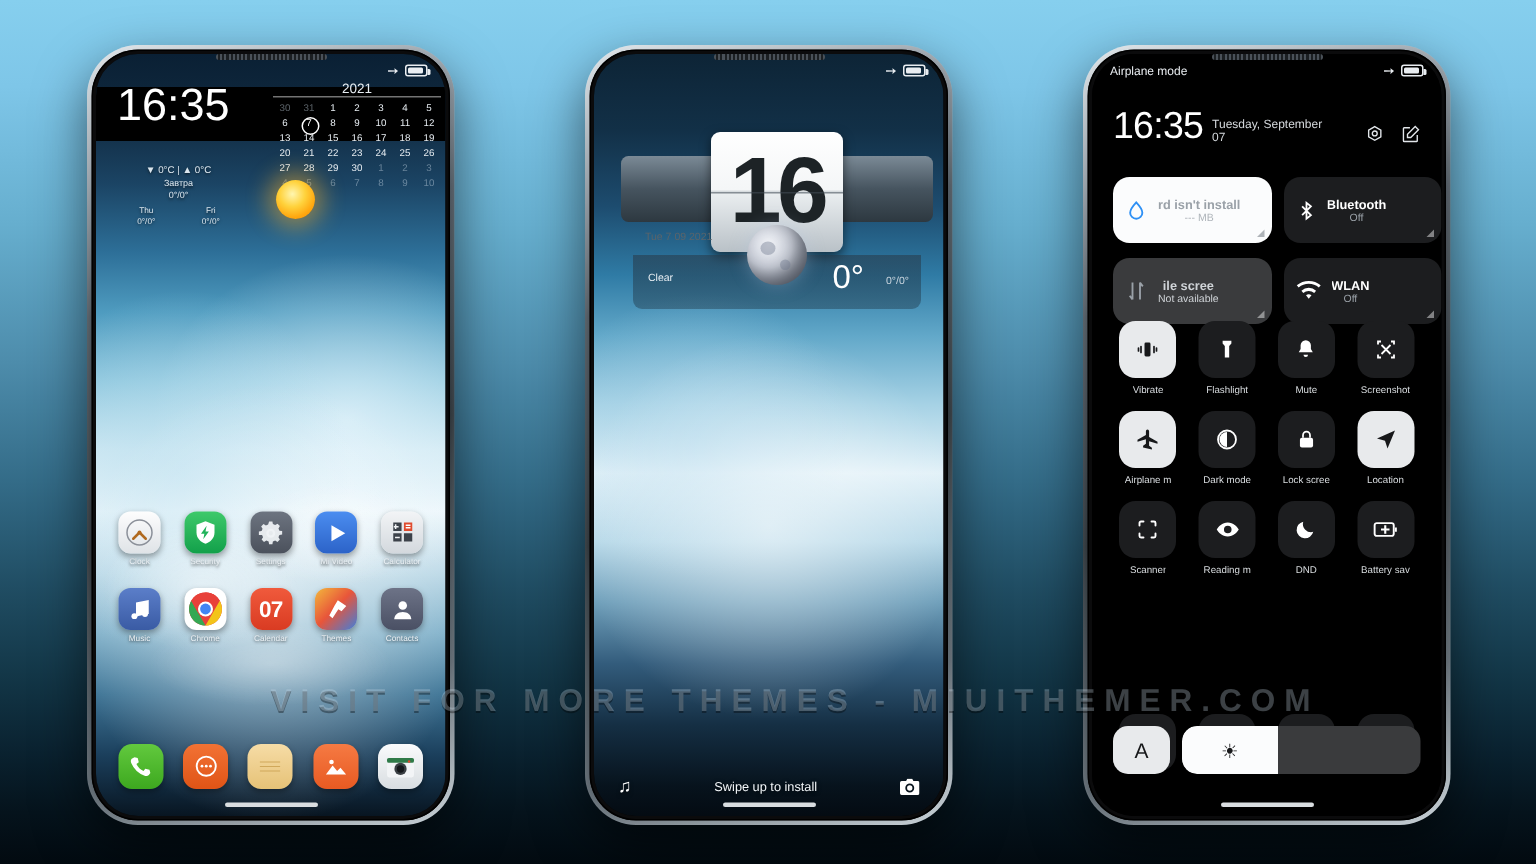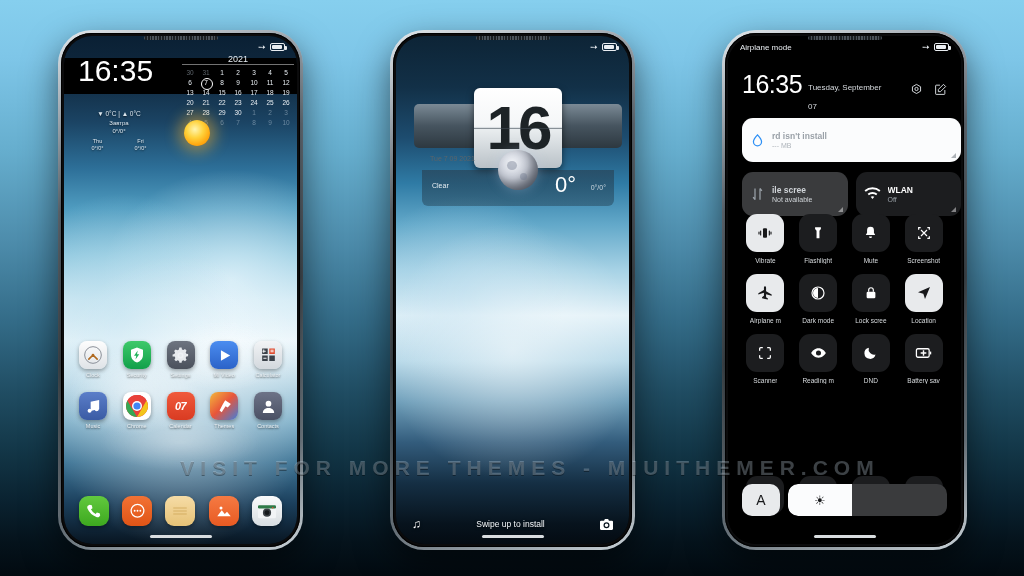--- a/index.html
+++ b/index.html
@@ -232,29 +232,29 @@
   .lock-ic{ font-size:12px; color:#fff; text-shadow:0 1px 3px rgba(0,0,0,.7); line-height:1;}
 
   
   .cc{ position:absolute; inset:0; background:#000; }
   .cc-head{
     position:absolute; top:36px; left:14px; right:14px;
     display:flex; align-items:flex-start;
   }
   .cc-time{ font-size:25px; font-weight:300; color:#fff; line-height:1; letter-spacing:-.5px;}
   .cc-date{
-    font-size:8px; color:#d6dade; margin:6px 0 12px 6px; line-height:19px;
+    font-size:8px; color:#d6dade; margin:6px 0 12px 6px; line-height:9px;
     max-width:82px;
   }
   .cc-head-ic{ margin-left:auto; display:flex; gap:11px; padding-top:11px; }
   .cc-head-ic span{ color:#e2e6ea; }
 
   .cc-bigtiles{
     position:absolute; top:82px; left:14px; right:0;
-    display:flex; gap:8px;
+    display:flex; gap:8px;text-align:center;
   }
   .bigtile{
     flex:1; height:44px; border-radius:11px; position:relative;
     display:flex; align-items:center; padding:0 8px; gap:7px; overflow:hidden;
   }
   .bigtile.on{ background:#fbfcfd; }
   .bigtile.off{ background:#1c1d1f; }
   .bt-ic{ font-size:15px; line-height:1; flex:0 0 auto; }
   .bigtile.on .bt-ic{ color:#2e90f5; }
   .bigtile.off .bt-ic{ color:#fff; }
@@ -481,21 +481,21 @@
                   <path d="M12 23A11 11 0 012.5 6.5L7.3 15z" fill="#35a853"></path>
                   <path d="M12 6.5h9.5A11 11 0 0012 1 11 11 0 002.5 6.5L7.3 15A5.5 5.5 0 0112 6.5z" fill="#e8413a"></path>
                   <circle cx="12" cy="12" r="5" fill="#fff"></circle>
                   <circle cx="12" cy="12" r="3.6" fill="#4285f4"></circle>
                 </svg>
               </div>
               <div class="app-lb">Chrome</div>
             </div>
             <div class="app">
               <div class="app-ic" style="background:linear-gradient(180deg,#f05a3c,#d93b22)">
-                <span style="font-size:11px;font-weight:bold;color:#fff;letter-spacing:-.5px;font-style:italic;">07</span>
+                <span style="font-size:15px;font-weight:bold;color:#fff;letter-spacing:-.5px;">07</span>
               </div>
               <div class="app-lb">Calendar</div>
             </div>
             <div class="app">
               <div class="app-ic" style="background:linear-gradient(135deg,#f3b83c 0%,#e8553a 48%,#3f7fdc 100%)">
                 <svg width="17" height="17" viewBox="0 0 24 24" fill="#fff">
                   <path d="M13 3l8 5.5-4.5 5-3-2-5.5 8.5-3-2.5L10 8z"></path>
                 </svg>
               </div>
               <div class="app-lb">Themes</div>
@@ -651,20 +651,32 @@
               <svg width="15" height="17" viewBox="0 0 24 24" fill="none" stroke="#2e90f5" stroke-width="2">
                 <path d="M12 3s6.5 7 6.5 11a6.5 6.5 0 11-13 0C5.5 10 12 3 12 3z"></path>
               </svg>
             </span>
             <span class="bt-txt">
               <div class="bt-t">rd isn't install</div>
               <div class="bt-s">--- MB</div>
             </span>
             <span class="bt-corner"></span>
           </div>
+          <div class="bigtile off">
+            <span class="bt-ic">
+              <svg width="14" height="17" viewBox="0 0 24 24" fill="none" stroke="#fff" stroke-width="2.1">
+                <path d="M7 7l10 10-5 4V3l5 4L7 17"></path>
+              </svg>
+            </span>
+            <span class="bt-txt">
+              <div class="bt-t">Bluetooth</div>
+              <div class="bt-s">Off</div>
+            </span>
+            <span class="bt-corner"></span>
+          </div>
         </div>
       <div class="cc-bigtiles" id="cc-bigtiles-2" style="top:136px;">
           <div class="bigtile dim">
             <span class="bt-ic">
               <svg width="15" height="16" viewBox="0 0 24 24" fill="none" stroke="#9aa1a8" stroke-width="2">
                 <path d="M8 3v18M8 21l-3-4M16 21V3M16 3l3 4"></path>
               </svg>
             </span>
             <span class="bt-txt">
               <div class="bt-t">ile scree</div>

